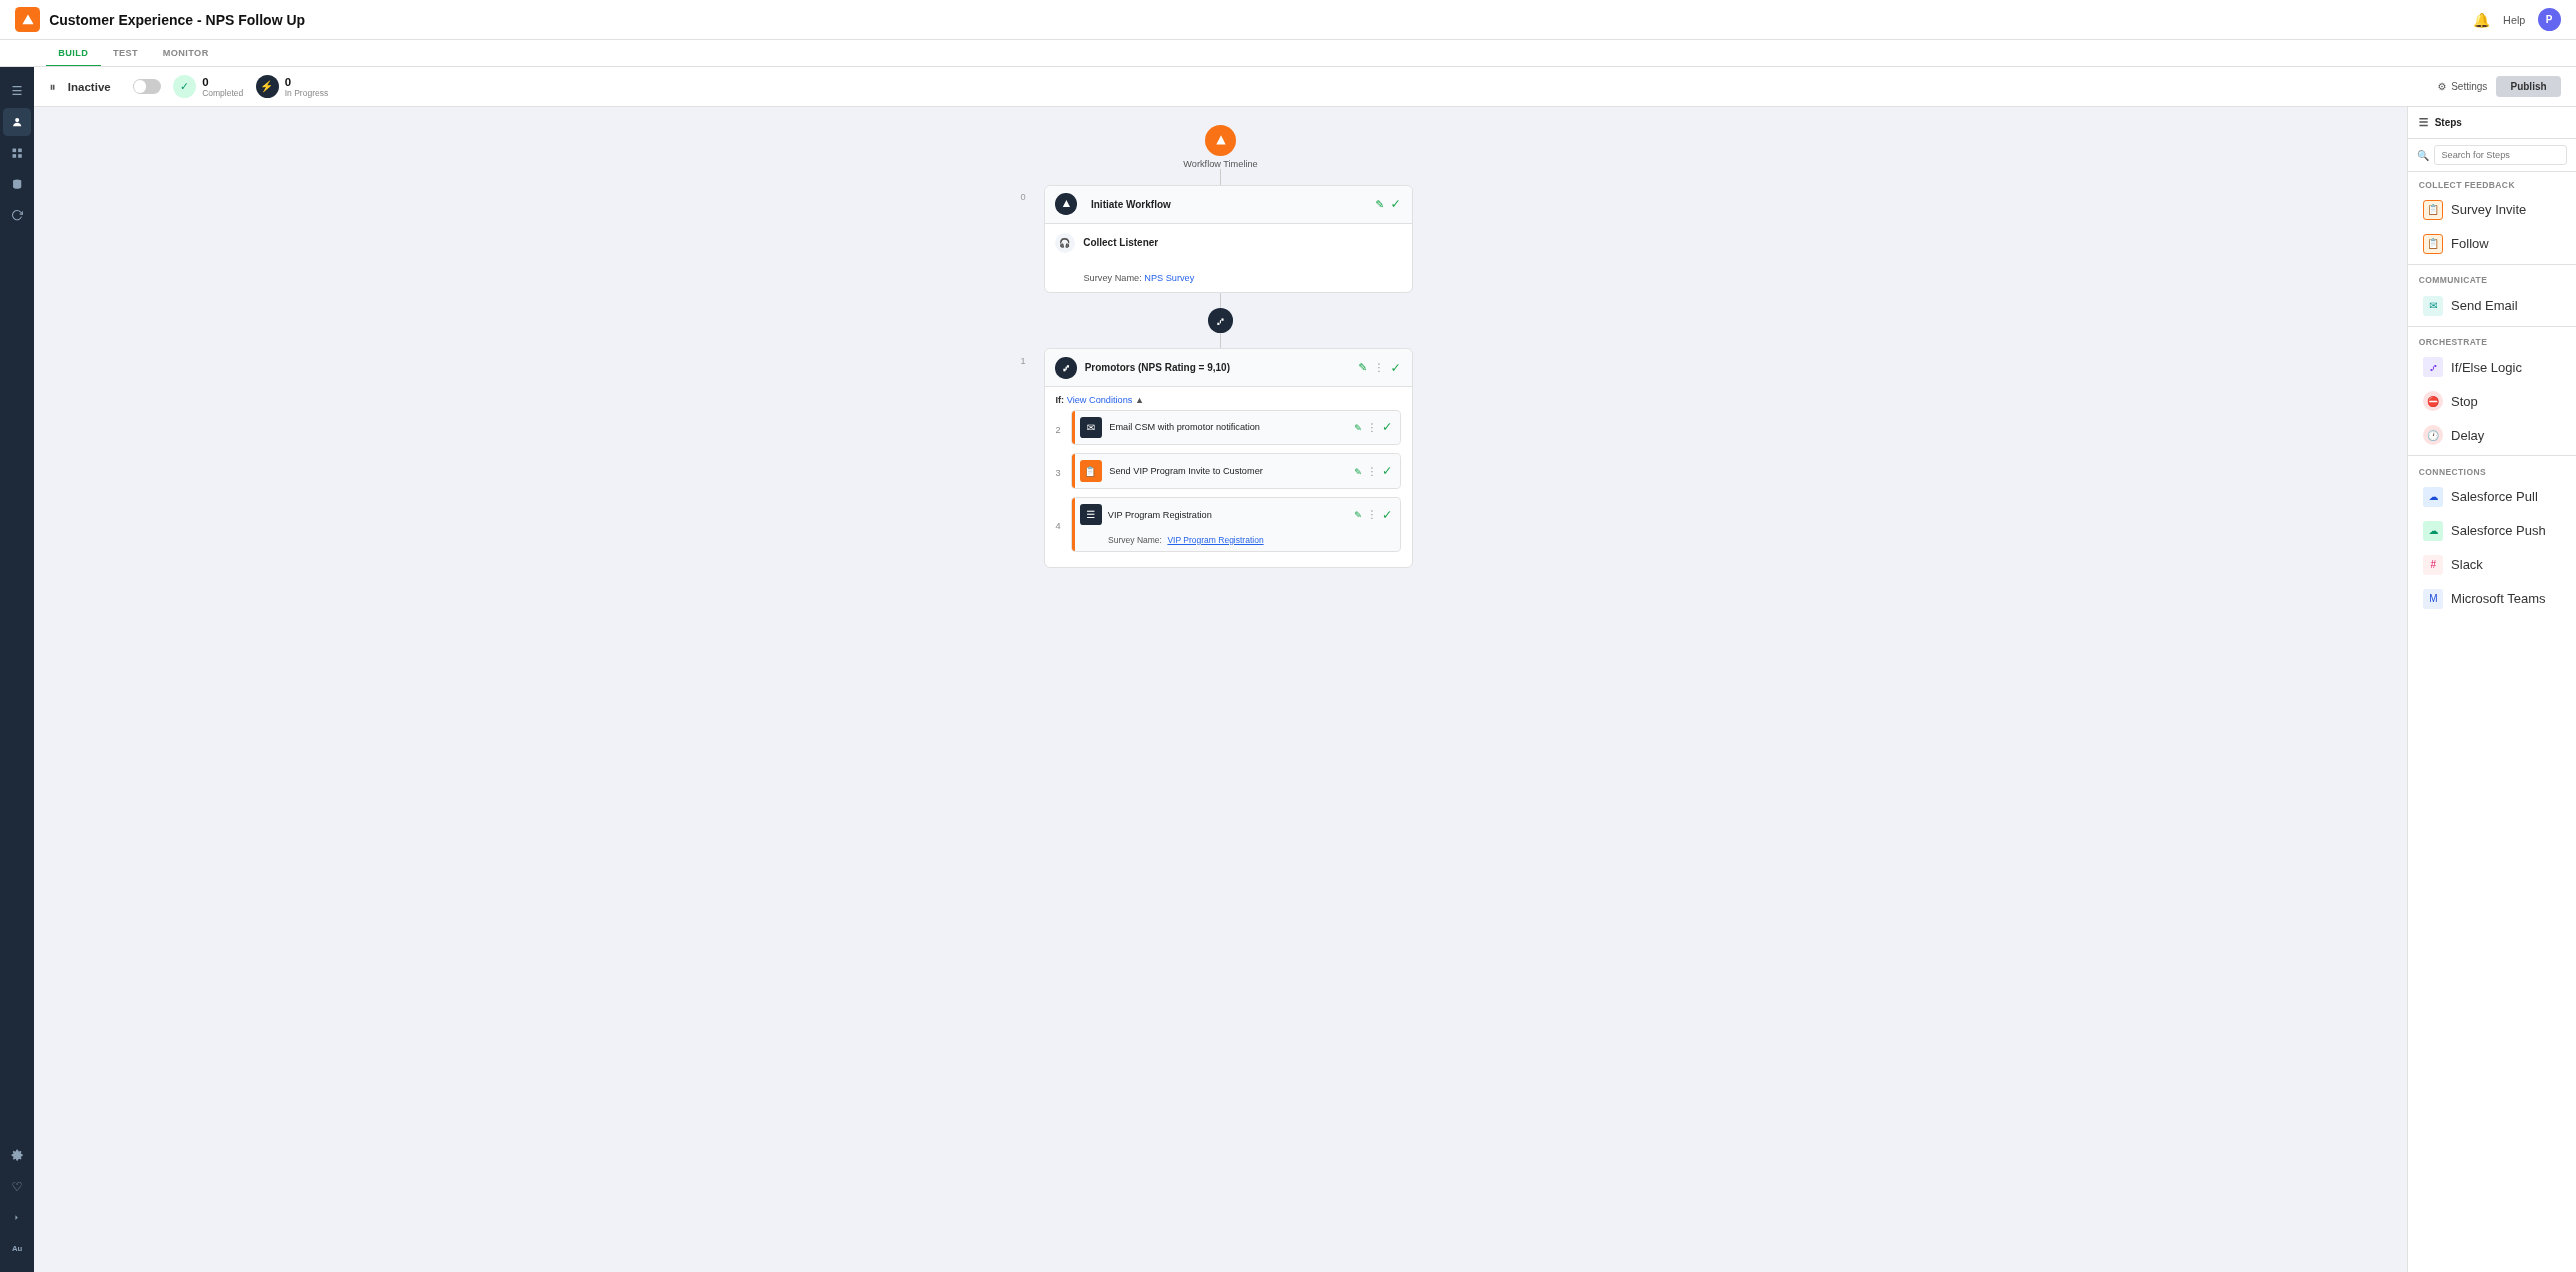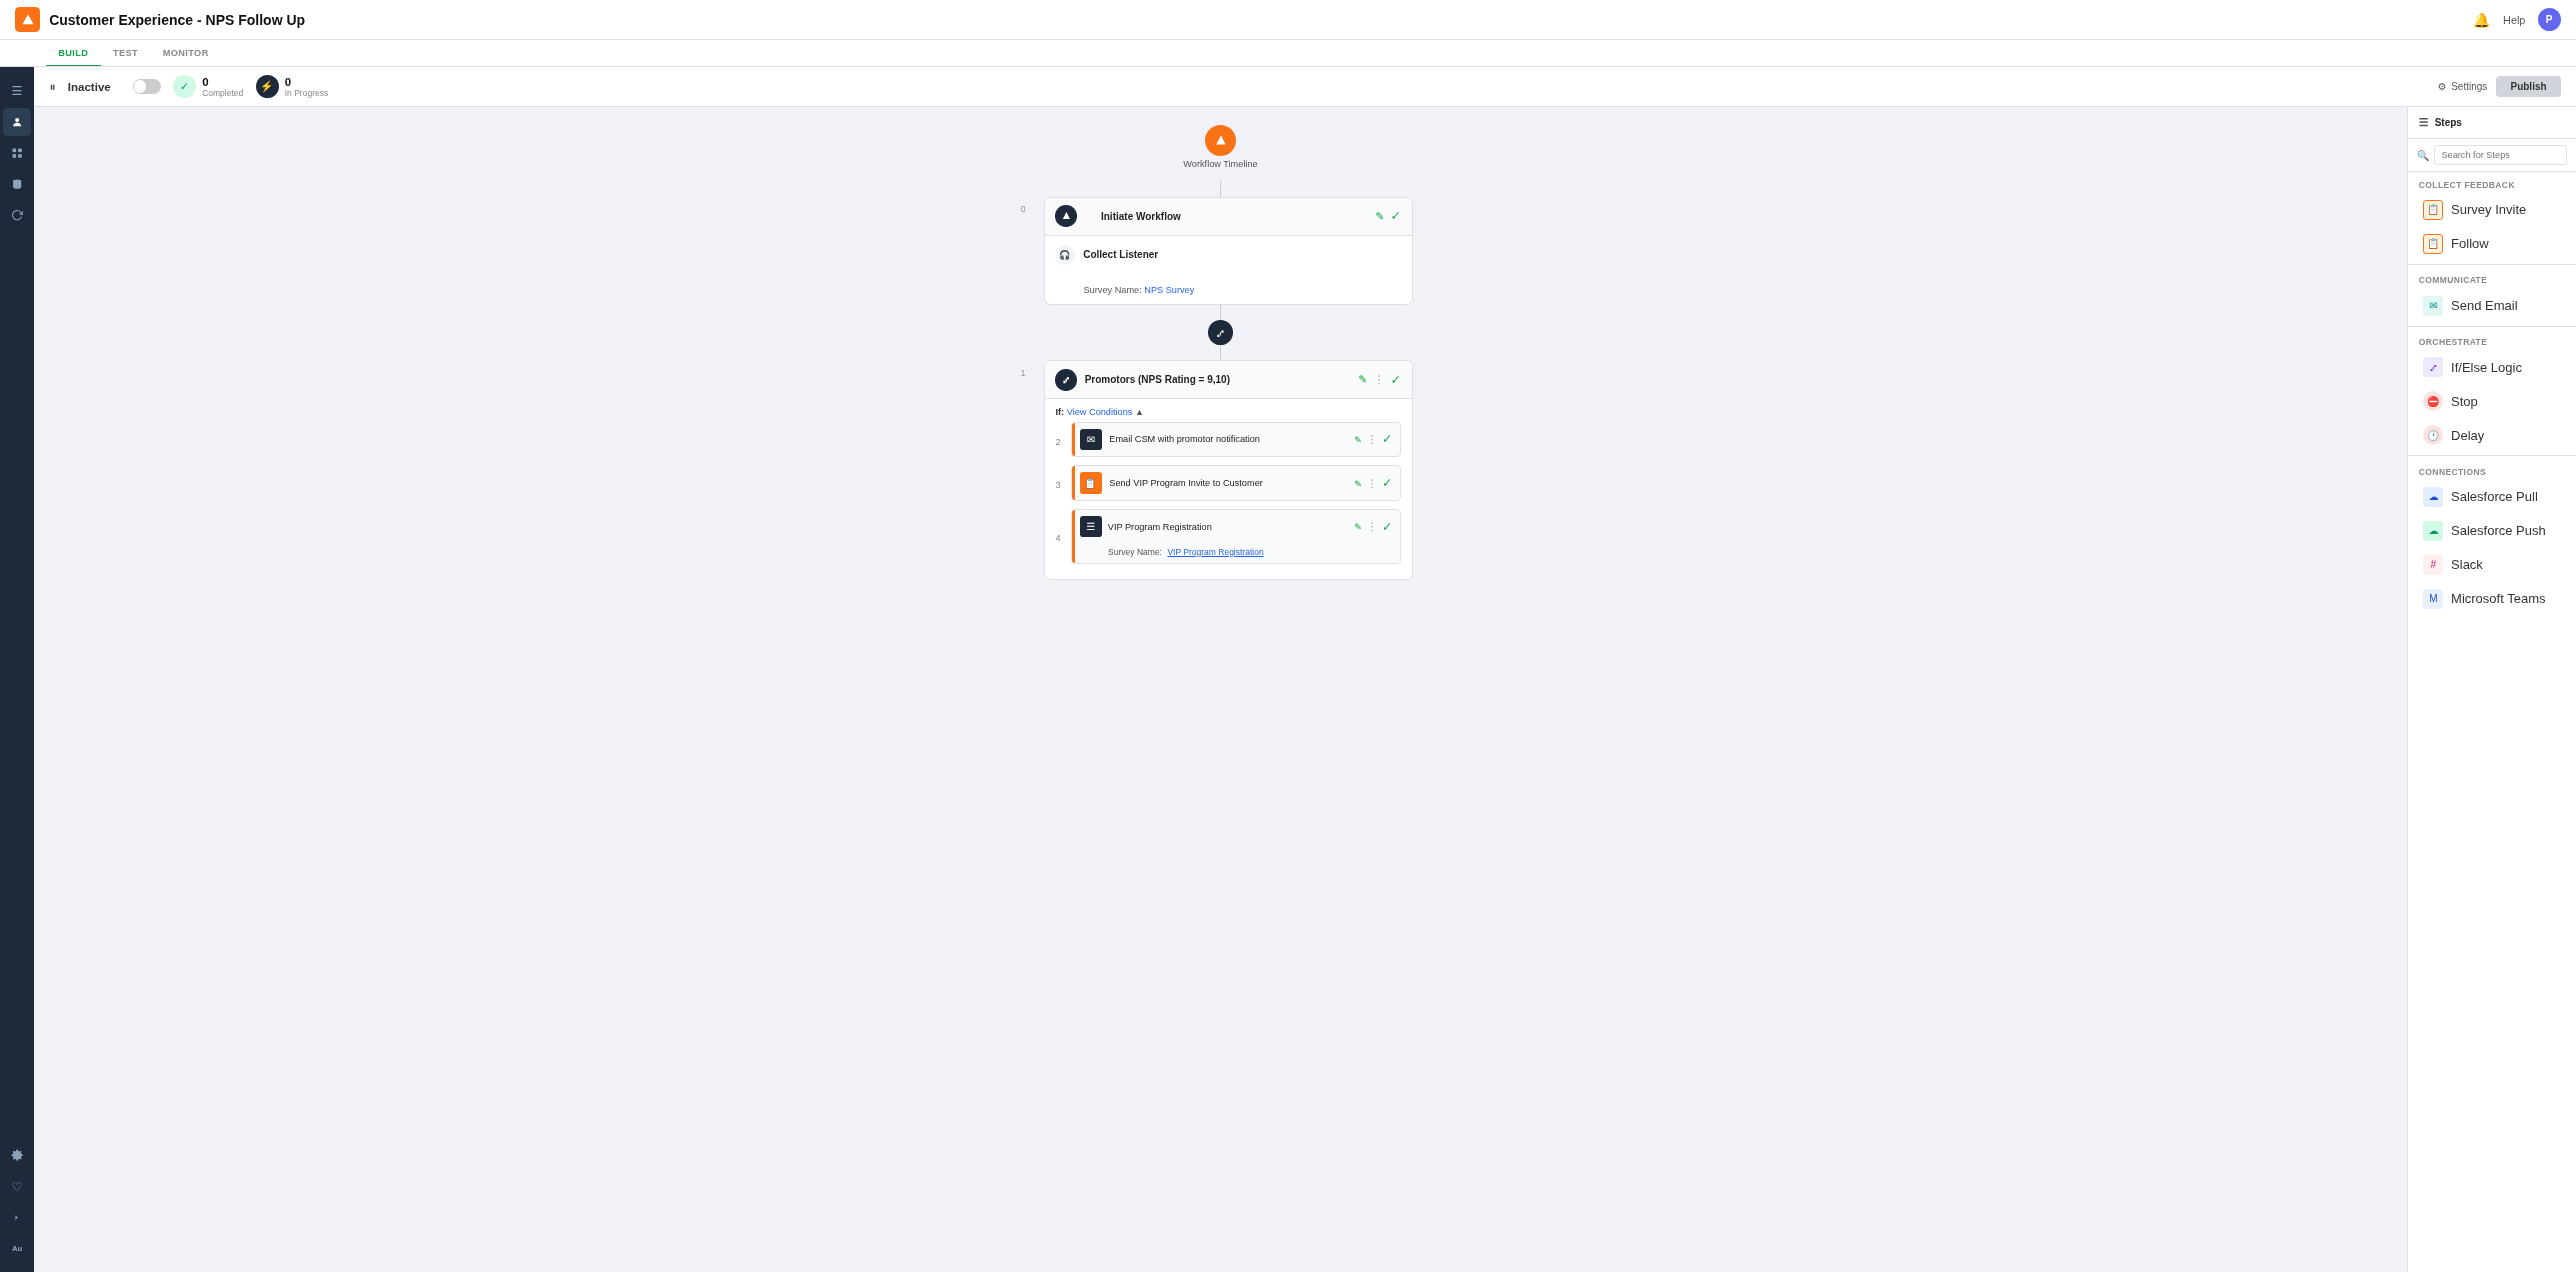--- a/index.html
+++ b/index.html
@@ -73,34 +73,34 @@
     .publish-btn {
       background: #d1d5db; color: #333; border: none; padding: 5.4px 14px;
       border-radius: 3.8px; font-weight: 600; cursor: pointer; font-size: 10px;
     }
 
     
     .canvas-right { display: flex; flex: 1; overflow: hidden; }
     .canvas { flex: 1; overflow-y: auto; padding: 18.5px 31px; background: #f0f2f7; }
 
     
-    .workflow-start { display: flex; flex-direction: column; align-items: center; margin-bottom: 12px; }
+    .workflow-start { display: flex; flex-direction: column; align-items: center; margin-bottom: 0; }
     .workflow-icon { width: 31px; height: 31px; border-radius: 50%; background: #f97316; display: flex; align-items: center; justify-content: center; color: #fff; font-size: 12.3px; }
     .workflow-label { font-size: 9.2px; color: #555; margin-top: 3.1px; }
     .connector-line { width: 1.5px; background: #ccc; height: 15.4px; margin: 0 auto; }
 
     .step-block {
       background: #fff; border: 0.8px solid #e0e0e0; border-radius: 6.2px;
       margin: 0 auto 0; max-width: 369px; overflow: hidden;
     }
     .step-header {
       display: flex; align-items: center; justify-content: space-between;
       padding: 7.7px 10.8px; background: #f9fafb; border-bottom: 0.8px solid #e0e0e0;
     }
-    .step-header-left { display: flex; align-items: center; gap: 24px; font-weight: 600; font-size: 10px; }
+    .step-header-left { display: flex; align-items: center; gap: 14px; font-weight: 600; font-size: 10px; }
     .step-icon { width: 21.5px; height: 21.5px; border-radius: 50%; background: #1e2a3a; display: flex; align-items: center; justify-content: center; color: #fff; font-size: 9.2px; }
     .step-actions { display: flex; align-items: center; gap: 6.2px; }
     .edit-icon-btn { background: none; border: none; cursor: pointer; color: #16a34a; font-size: 10.8px; }
     .check-circle { color: #16a34a; font-size: 12.3px; }
 
     .step-inner { padding: 9.2px 10.8px; }
     .listener-row { display: flex; align-items: center; gap: 7.7px; }
     .listener-icon { width: 20px; height: 20px; border-radius: 50%; background: #f1f5f9; display: flex; align-items: center; justify-content: center; font-size: 9.2px; }
     .listener-name { font-weight: 600; font-size: 10px; }
     .survey-name-row { padding-left: 28px; font-size: 9.2px; color: #555; margin-top: 20px; }

